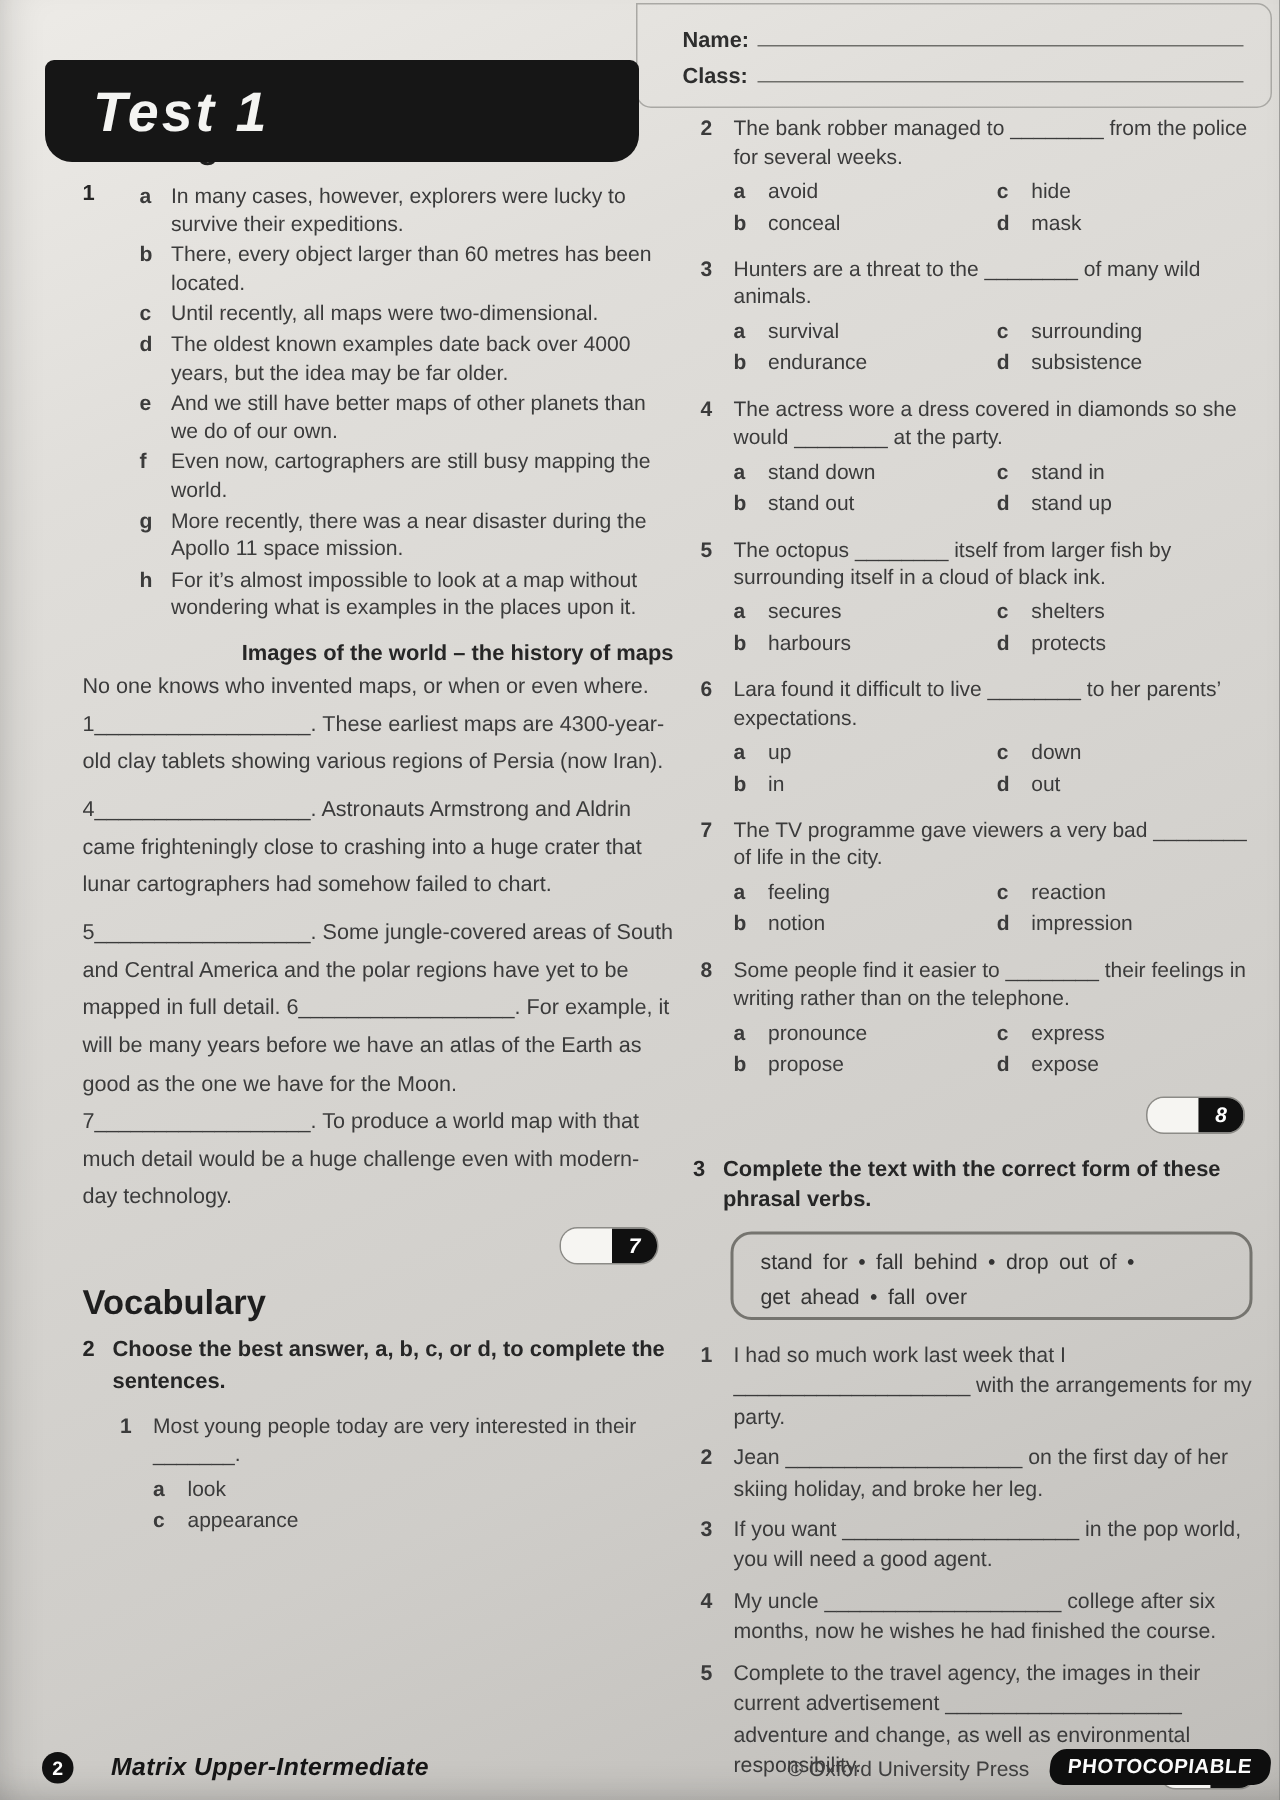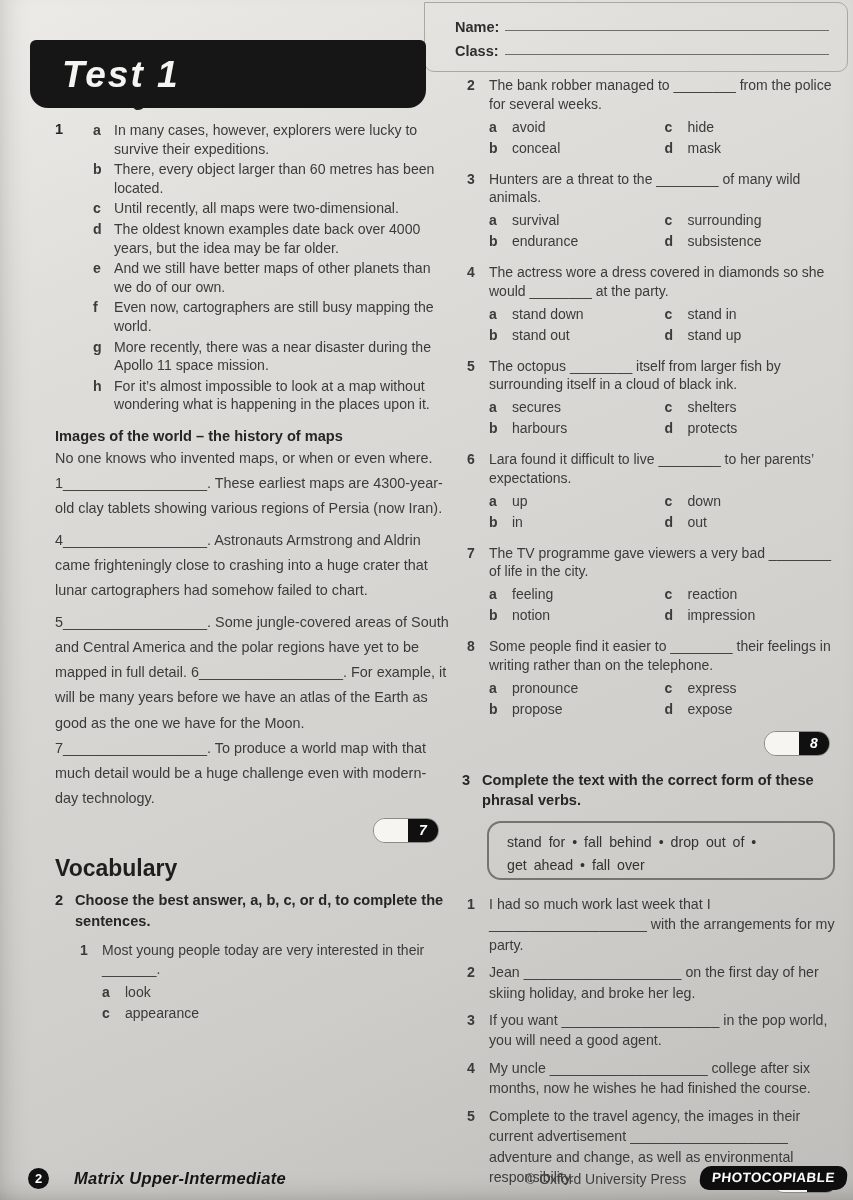--- a/index.html
+++ b/index.html
@@ -28,21 +28,21 @@
   .col-left  { position:absolute; left:55px;  top:84px; width:394px; }
   .col-right { position:absolute; left:462px; top:76px; width:378px; }
   h1.sec { margin:0 0 8px 0; font-size:23px; font-weight:bold; color:#1e1e1e; }
   .ex-head { position:relative; padding-left:20px; font-weight:bold; font-size:14.6px; line-height:1.42; color:#262626; margin-bottom:10px; }
   .ex-num { position:absolute; left:0; top:0; }
   
   .sent-list { margin:4px 0 14px 38px; }
   .sent { position:relative; padding-left:21px; font-size:14.1px; line-height:1.32; margin-bottom:2px; }
   .s-letter { position:absolute; left:0; font-weight:bold; }
   
-  .passage-title { font-weight:bold; font-size:14.6px; color:#262626; margin:12px 0 2px 0; }
+  .passage-title { font-weight:bold; font-size:14.6px; color:#262626; margin:12px 0 2px 0;text-align:right; }
   .para { margin:0 0 7px 0; font-size:14.4px; line-height:1.74; }
   
   .badge-row { display:flex; justify-content:flex-end; padding-right:10px; }
   .pill { display:inline-flex; height:23px; border-radius:12px; overflow:hidden; border:1px solid #8c8b87; }
   .pill-blank { width:34px; background:#f6f5f2; }
   .pill-num { width:30px; background:#101010; color:#fff; font-weight:bold; font-style:italic; font-size:14px; display:flex; align-items:center; justify-content:center; }
   
   .q { position:relative; padding-left:27px; font-size:14px; line-height:1.34; margin-bottom:11px; }
   .q-num { position:absolute; left:5px; font-weight:bold; }
   .opts { display:grid; grid-template-columns:1fr 1fr; grid-auto-flow:column; grid-template-rows:repeat(2,auto); margin-top:3px; }
@@ -124,21 +124,21 @@
           <span>Even now, cartographers are still busy mapping the world.</span>
         </div>
 
         <div class="sent">
           <span class="s-letter">g</span>
           <span>More recently, there was a near disaster during the Apollo 11 space mission.</span>
         </div>
 
         <div class="sent">
           <span class="s-letter">h</span>
-          <span>For it’s almost impossible to look at a map without wondering what is happening in the places upon it.</span>
+          <span>For it’s almost impossible to look at a map without wondering what is examples in the places upon it.</span>
         </div>
       </div>
 
     <div class="passage-title">Images of the world – the history of maps</div>
 
     <div>
 
         <p class="para">No one knows who invented maps, or when or even where. 1__________________. These earliest maps are 4300-year-old clay tablets showing various regions of Persia (now Iran).</p>
 
 

